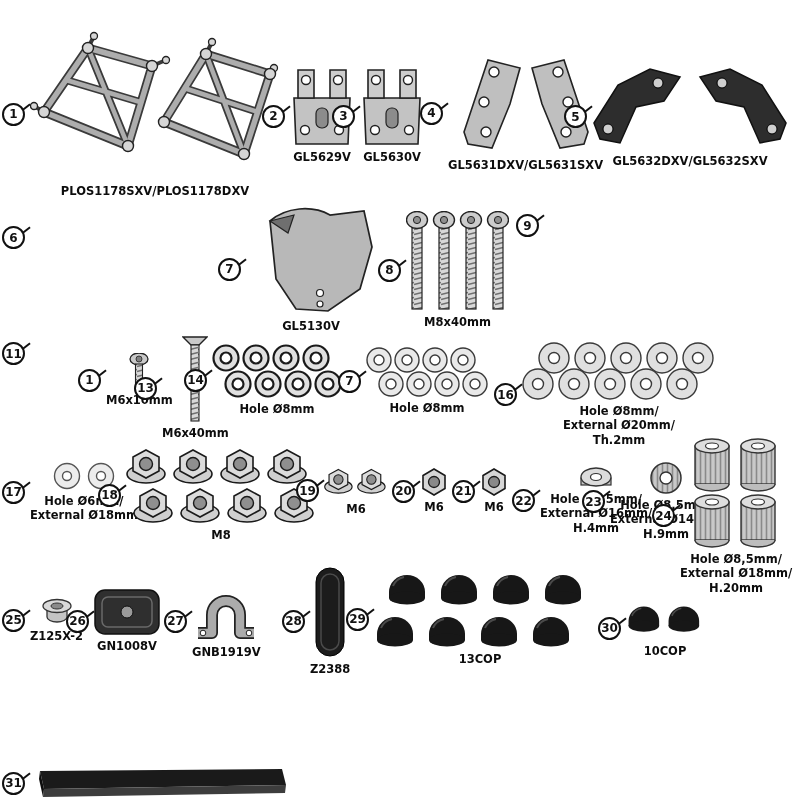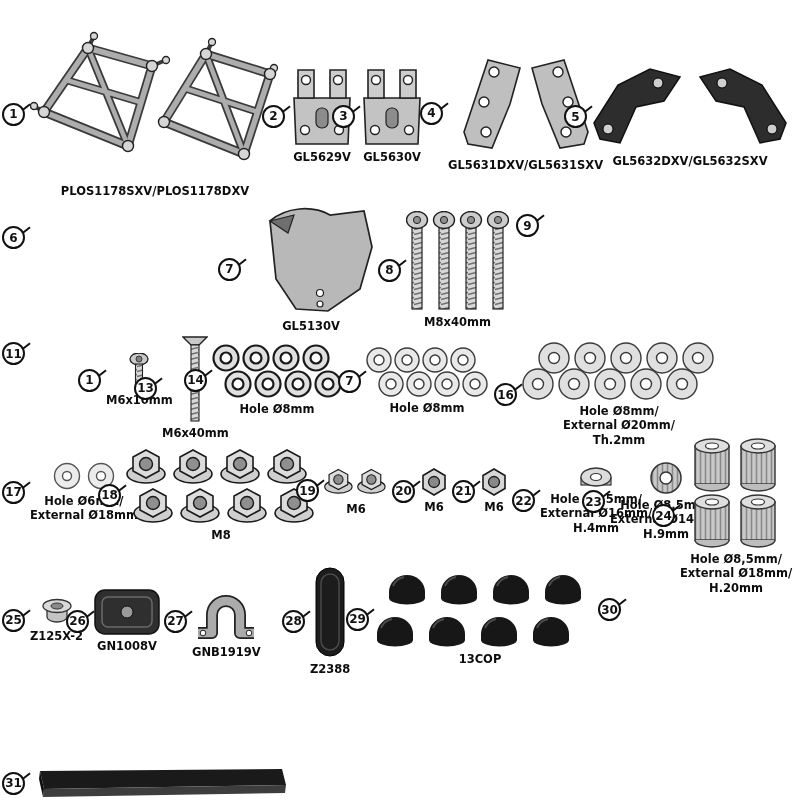--- a/index.html
+++ b/index.html
@@ -530,20 +530,27 @@
           <use href="#cap" transform="translate(52,42)"></use>
           <use href="#cap" transform="translate(104,42)"></use>
           <use href="#cap" transform="translate(156,42)"></use>
       </svg>
       <div class="label">13COP</div>
     </div>
   </div>
 
   <div class="part" style="left:598px;top:598px">
     <div class="badge">30</div>
+    <div class="body">
+      <svg width="78" height="42" viewBox="0 0 78 42">
+        <use href="#cap" transform="translate(0,6) scale(0.85)"></use>
+        <use href="#cap" transform="translate(40,6) scale(0.85)"></use>
+      </svg>
+      <div class="label">10COP</div>
+    </div>
   </div>
 
   <div class="part" style="left:2px;top:767px">
     <div class="badge">31</div>
     <div class="body">
       <svg width="258" height="32" viewBox="0 0 258 32">
           <use href="#strip"></use>
         </svg>
     </div>
   </div>

